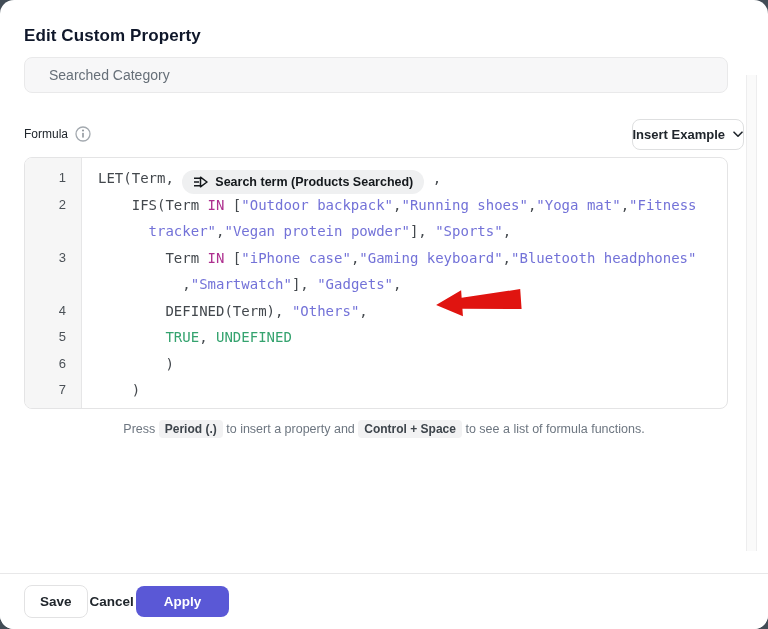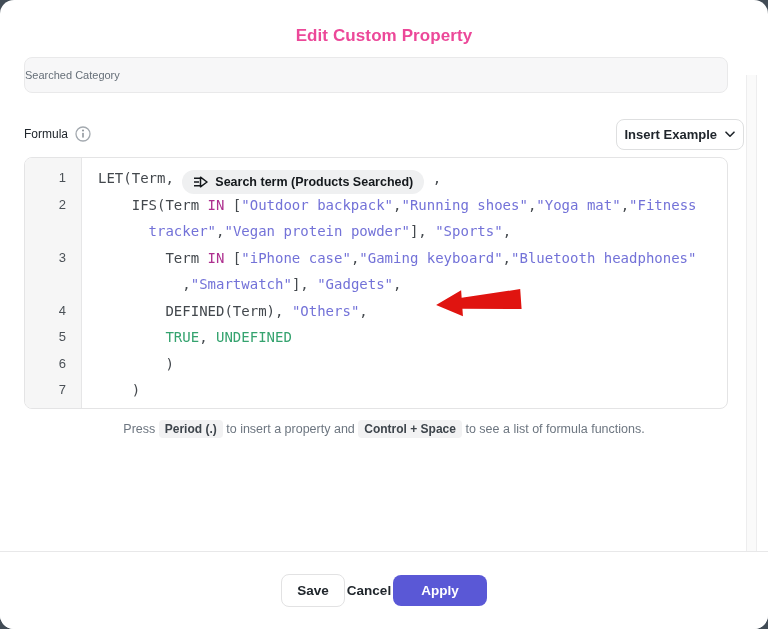--- a/index.html
+++ b/index.html
@@ -10,47 +10,47 @@
     position:relative;
     overflow:hidden;
   }
   .modal {
     position:absolute; inset:0;
     background:#ffffff;
     border-radius:14px;
     overflow:hidden;
   }
   .modal-header { padding:26px 24px 0 24px; }
-  .modal-title { font-size:17px; font-weight:700; color:#ec4899; letter-spacing:.1px;text-align:center; }
+  .modal-title { font-size:17px; font-weight:700; color:#0f172a; letter-spacing:.1px; }
 
   .modal-body { padding:0 24px; position:relative; }
 
   .field-label {
     display:block; margin-top:54px;
     font-size:13px; font-weight:700; color:#20262c;
   }
   .text-input {
     margin-top:11px; width:704px; height:36px;
     background:#f7f7f8; border:1px solid #e9e9ea; border-radius:8px;
-    padding:0 0; font-size:11px; color:#666f78;
+    padding:0 24px; font-size:14px; color:#666f78;
     font-family:"Liberation Sans", sans-serif;
     outline:none; display:block;
   }
 
   .formula-row {
     margin-top:26px; height:30px;
     display:flex; align-items:center; justify-content:space-between;
   }
   .formula-left { display:flex; align-items:center; gap:7px; }
   .formula-label { font-size:12px; font-weight:400; color:#20262c; }
   .info-icon { display:inline-flex; }
   .btn-insert {
     display:flex; align-items:center; gap:8px;
     background:#fff; border:1px solid #dedfe0; border-radius:8px;
-    padding:7px 8px; font-size:13px; font-weight:600; color:#20262c;
+    padding:7px 0; font-size:13px; font-weight:600; color:#20262c;
     font-family:"Liberation Sans", sans-serif; cursor:pointer;
   }
 
   .editor {
     margin-top:8px; width:704px; height:252px;
     border:1px solid #e4e4e5; border-radius:8px;
     position:relative; overflow:hidden;
     font-family:"DejaVu Sans Mono","Liberation Mono",monospace;
     font-size:14px; color:#43484d;
     padding:7px 0 6px 0;
@@ -91,23 +91,23 @@
     color:#3d444b; font-weight:700; font-size:12px;
   }
 
   .scroll-track {
     position:absolute; right:11px; top:75px; height:476px; width:11px;
     background:#fafafa; border-left:1px solid #ededee; border-right:1px solid #ededee;
     cursor:pointer;
   }
 
   .modal-footer {
-    position:absolute; left:0; right:0; bottom:0; height:78px;
+    position:absolute; left:0; right:0; bottom:0; height:56px;
     border-top:1px solid #e8e8e9; background:#fff;
-    display:flex; align-items:center; justify-content:center;
+    display:flex; align-items:center; justify-content:flex-start;
     padding:0 24px;
   }
   .btn {
     font-family:"Liberation Sans",sans-serif; cursor:pointer;
     font-size:13.5px; font-weight:600; border-radius:8px;
   }
   .btn-save { background:#fff; border:1px solid #e2e2e3; color:#20262c; padding:8px 15px; }
   .footer-right { display:flex; align-items:center; }
   .btn-cancel { background:transparent; border:none; color:#20262c; padding:8px 2px; }
   .btn-apply { background:#5a58d6; border:none; color:#ffffff; padding:8px 28px; }

